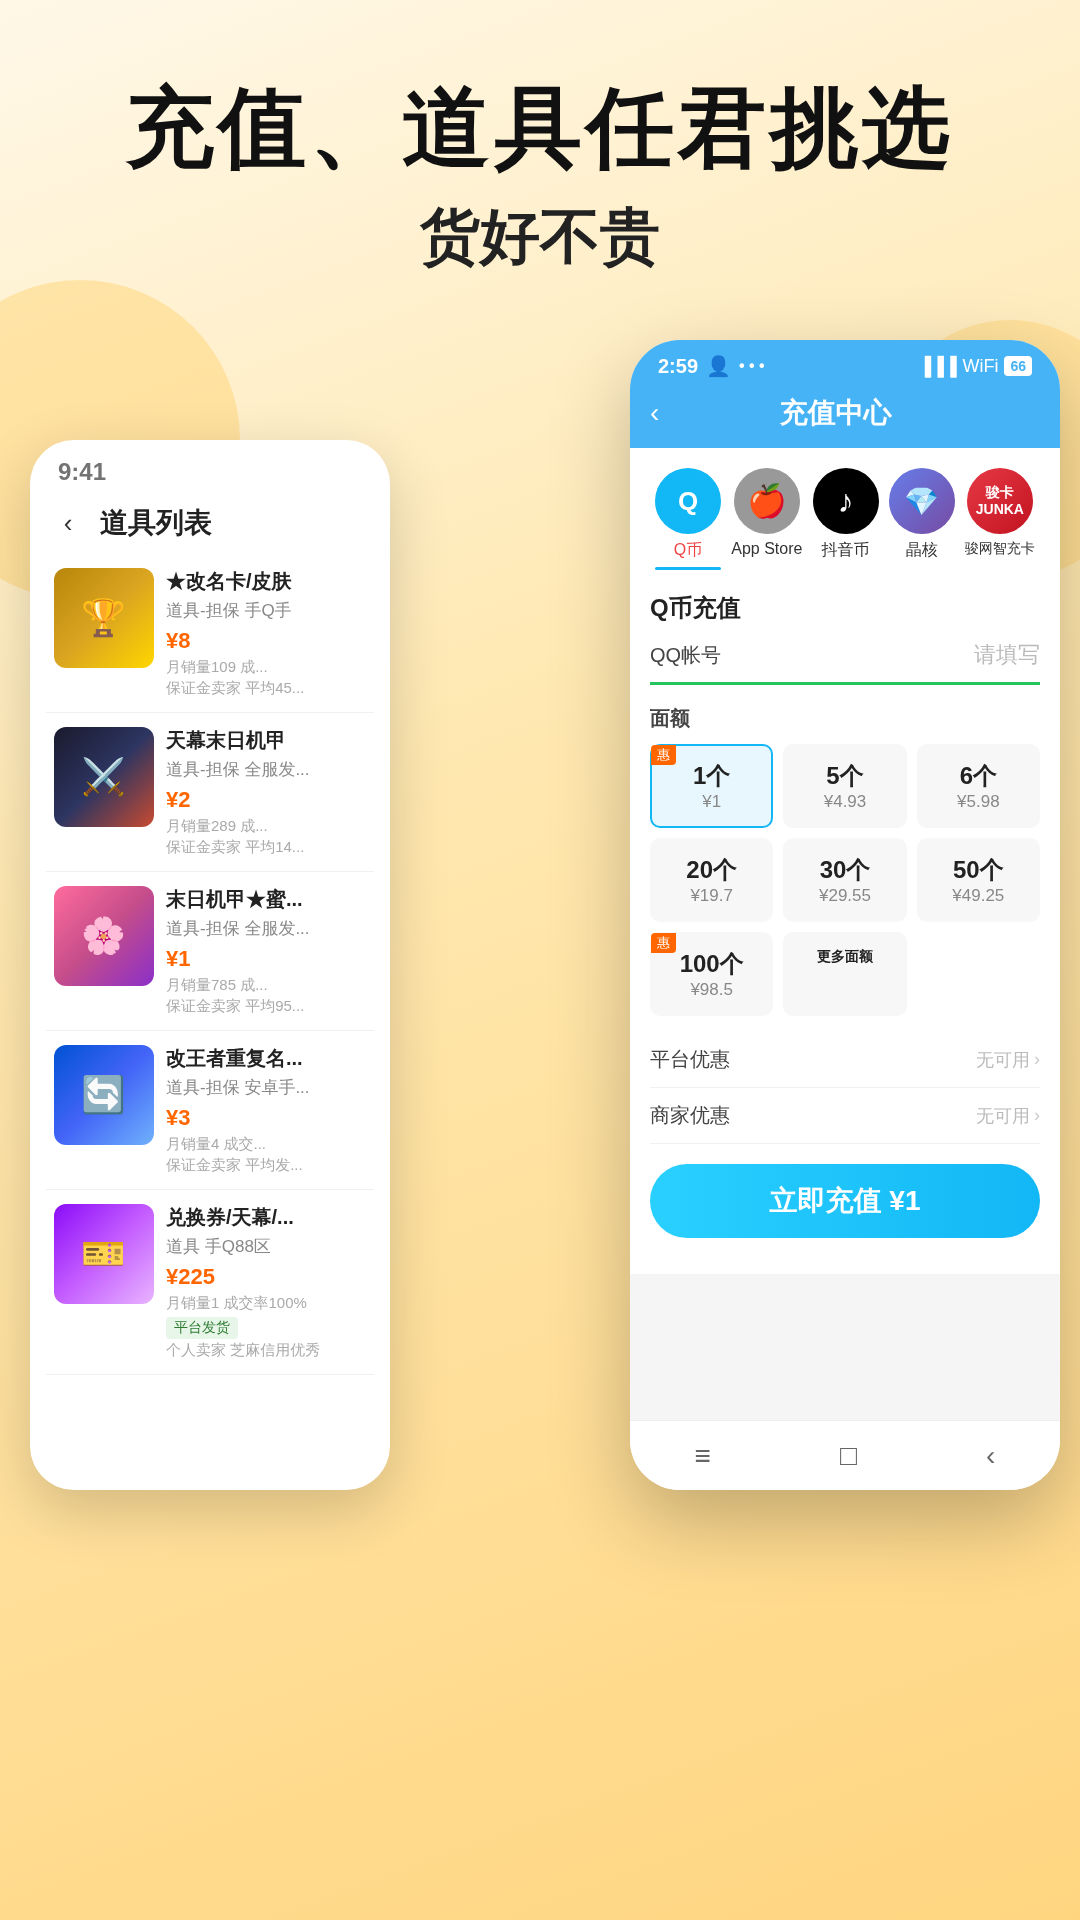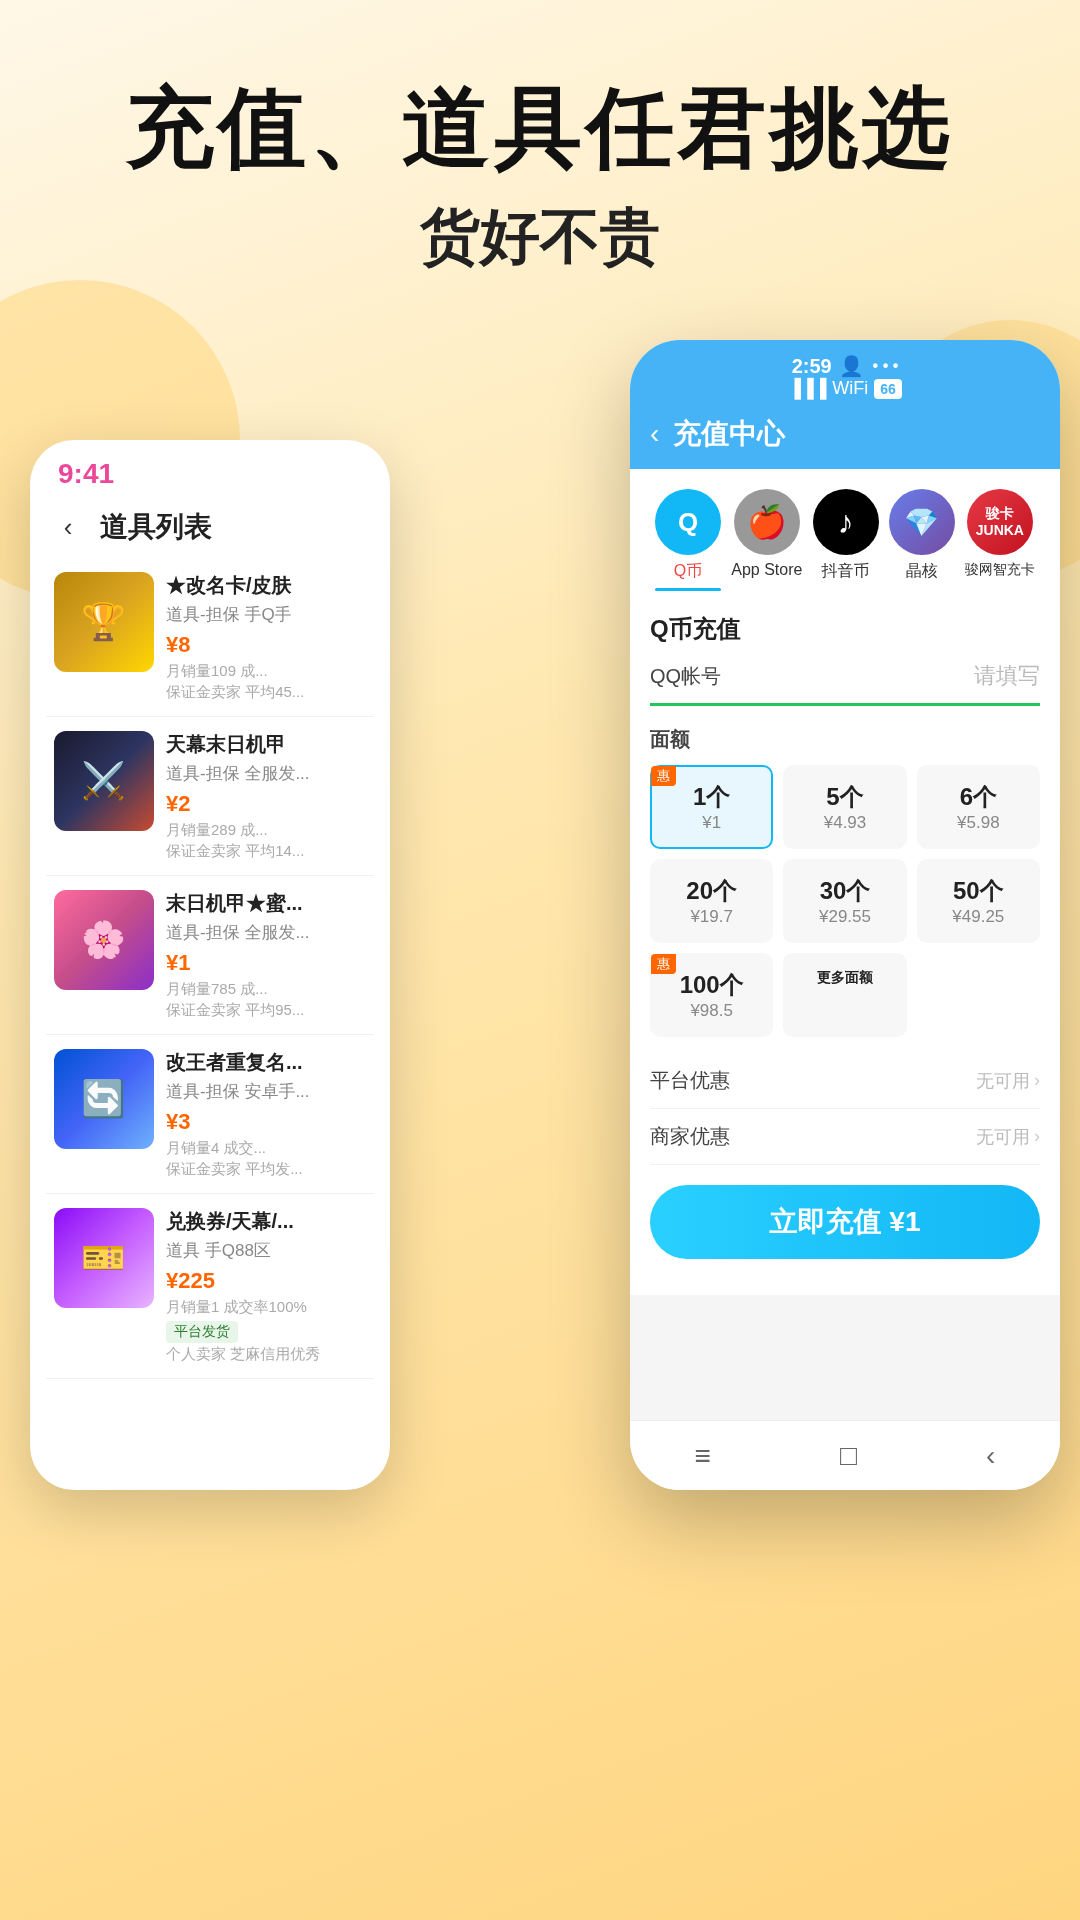--- a/index.html
+++ b/index.html
@@ -67,23 +67,23 @@
       height: 1050px;
       background: #fff;
       border-radius: 44px;
       box-shadow: 0 20px 60px rgba(0,0,0,0.18);
       overflow: hidden;
       z-index: 1;
     }
 
     .phone-left-status {
       padding: 18px 28px 10px;
-      font-size: 28px;
+      font-size: 24px;
       font-weight: 600;
-      color: #ec4899;
+      color: #737373;
     }
 
     .phone-left-header {
       display: flex;
       align-items: center;
       padding: 8px 20px 12px;
       gap: 14px;
     }
     .phone-left-header .back-btn {
       width: 36px; height: 36px;
@@ -137,34 +137,34 @@
       background: #f5f5f5;
       border-radius: 50px;
       box-shadow: 0 30px 80px rgba(0,0,0,0.25);
       overflow: hidden;
       z-index: 2;
     }
 
     .phone-right-status {
       background: #45b3f5;
       padding: 14px 28px 8px;
-      display: flex; align-items: center; justify-content: space-between; flex-direction: column;
+      display: flex; align-items: center; justify-content: space-between;
     }
     .status-left { font-size: 20px; font-weight: 600; color: #fff; display: flex; align-items: center; gap: 8px; }
     .status-right { display: flex; align-items: center; gap: 6px; }
     .signal-icon { font-size: 18px; color: #fff; }
 
     .right-header {
       background: #45b3f5;
       padding: 8px 20px 16px;
       display: flex; align-items: center;
       gap: 14px;
     }
     .right-back { color: #fff; font-size: 28px; }
-    .right-title { flex: 1; font-size: 28px; font-weight: 600; color: #fff; }
+    .right-title { flex: 1; text-align: center; font-size: 28px; font-weight: 600; color: #fff; }
 
     .right-content {
       background: #fff;
       flex: 1;
       padding: 20px;
       overflow: hidden;
     }
 
     
     .category-row {

